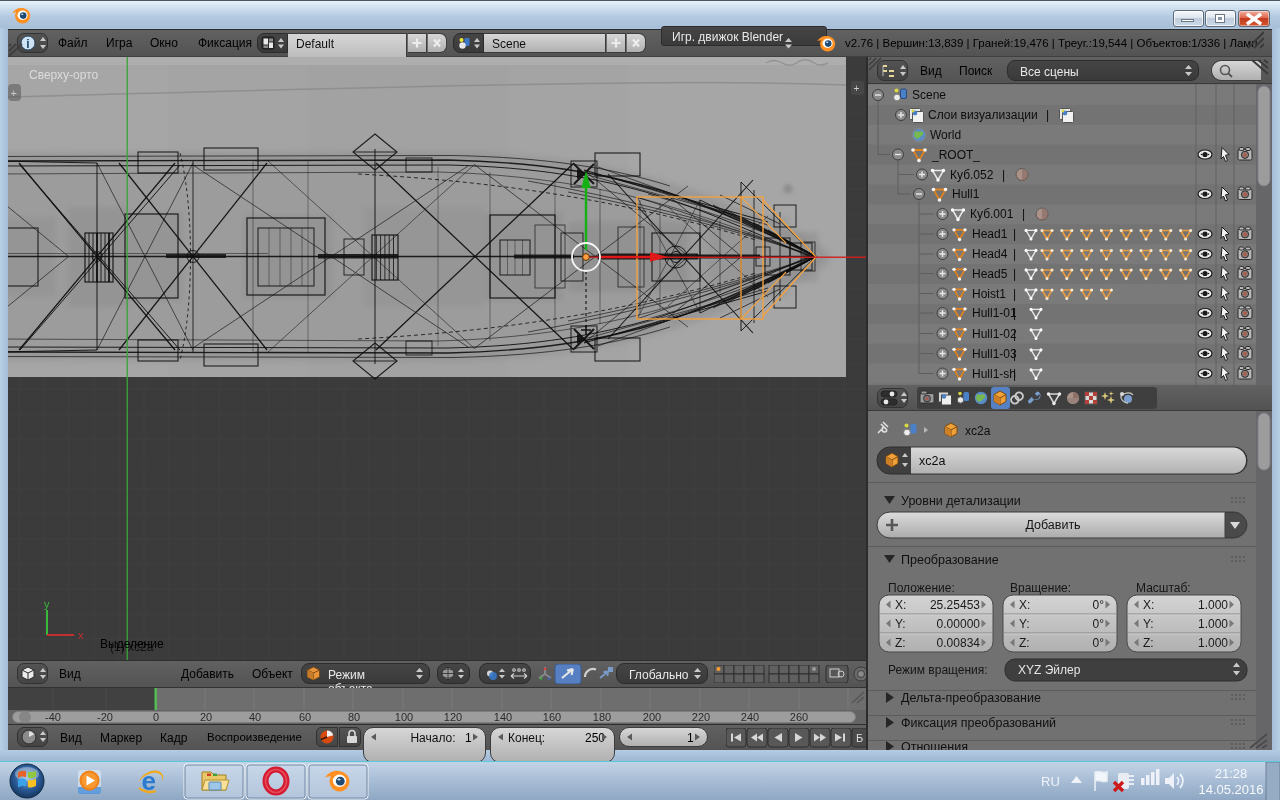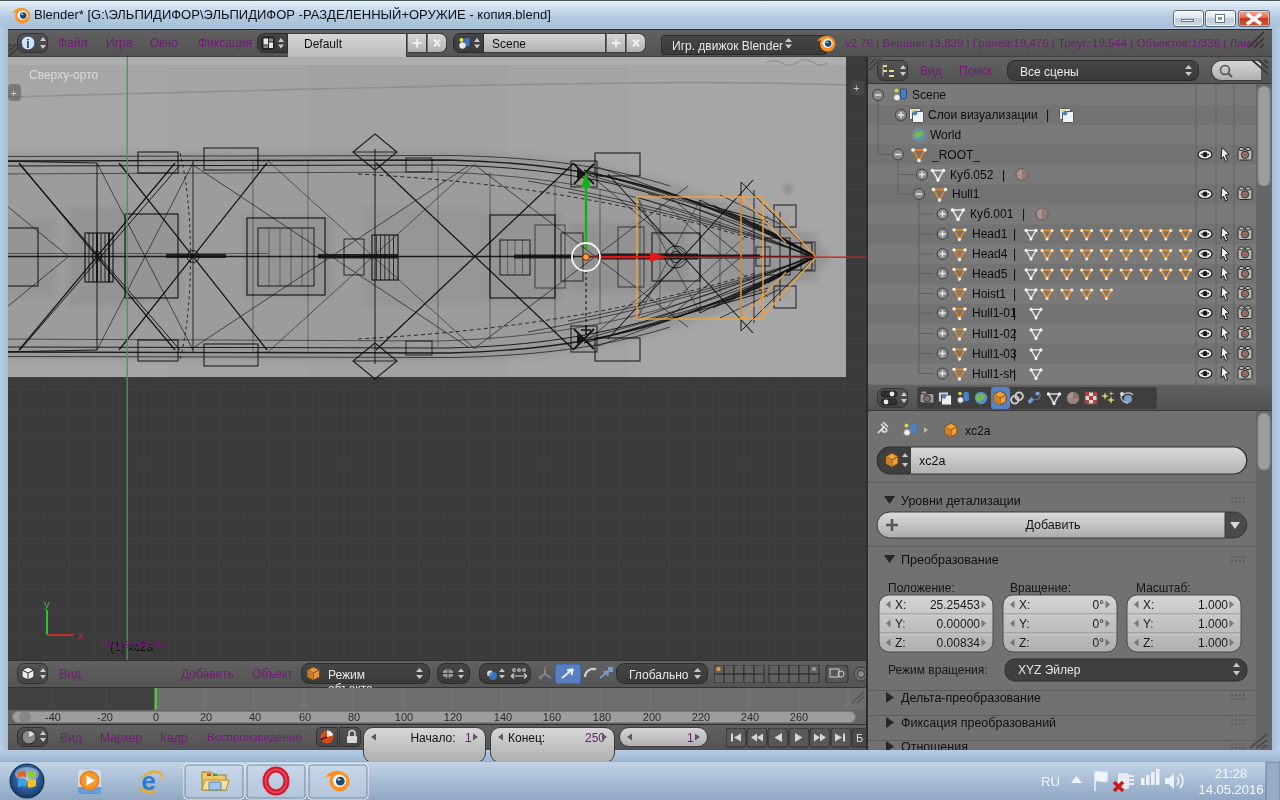--- a/index.html
+++ b/index.html
@@ -5,34 +5,33 @@
 *{box-sizing:border-box;font-family:"Liberation Sans",sans-serif;}
 .abs{position:absolute;}
 #stage{position:relative;width:1280px;height:800px;background:#aec5de;}
 
 #titlebar{left:0;top:0;width:1280px;height:28px;background:linear-gradient(#e8f2fb,#cfe0f0 25%,#b3c9e0 60%,#a7bfd8);border-top:1px solid #49585e;}
 #titletext{left:34px;top:7px;font-size:13px;color:#0c1218;}
 .capbtn{top:10px;height:17px;border-radius:3px;border:1px solid #5c6b7a;background:linear-gradient(#f6f9fc,#dce5ee 45%,#bfcddd 50%,#cbd8e6);box-shadow:inset 0 0 0 1px rgba(255,255,255,.75);}
 #btnclose{background:linear-gradient(#f0b0a0,#e0674d 45%,#c33c1f 50%,#d2552f);box-shadow:inset 0 0 0 1px rgba(255,255,255,.45);}
 
 .bhead{background:linear-gradient(#616161,#535353);}
-.menu{font-size:12px;color:#701a75;}
+.menu{font-size:12px;color:#000000;}
 .lfield{background:linear-gradient(#d6d6d6,#b0b0b0);border:1px solid #3c3c3c;color:#101010;font-size:12px;}
 .dfield{background:linear-gradient(#454545,#3a3a3a);border:1px solid #2c2c2c;color:#e8e8e8;font-size:12px;}
 .ebtn{background:linear-gradient(#535353,#454545);border:1px solid #323232;border-radius:7px;}
 </style></head>
 <body>
 <div id="stage">
 
   <div class="abs" style="left:0;top:28px;width:8px;height:733px;background:linear-gradient(90deg,#b9cfe6,#a5bdd8);"></div>
   <div class="abs" style="left:1272px;top:28px;width:8px;height:733px;background:linear-gradient(90deg,#a5bdd8,#b9cfe6);"></div>
   <div class="abs" style="left:0;top:750px;width:1280px;height:11px;background:linear-gradient(#b4cbe3,#9fb8d3);"></div>
 
   <div id="titlebar" class="abs"></div>
-  <div id="titletext" class="abs">Blender* [G:\ЭЛЬПИДИФОР\ЭЛЬПИДИФОР -РАЗДЕЛЕННЫЙ+ОРУЖИЕ - копия.blend]</div>
   <svg class="abs" style="left:11px;top:5px" width="20" height="20" viewBox="0 0 20 20">
       <path d="M1,8.2 C4,3.8 9,2.2 13,3.6 L10.2,7.4 C6.4,6.4 3.2,7.4 1,8.2 Z" fill="#ff9021"></path>
       <circle cx="11.6" cy="10.8" r="7.6" fill="#ff9021"></circle>
       <ellipse cx="11.6" cy="10.3" rx="5.1" ry="4.7" fill="#ffffff"></ellipse>
       <circle cx="12.2" cy="10.6" r="3.3" fill="#1e4a74"></circle>
       <ellipse cx="11.2" cy="9.2" rx="1.2" ry="0.8" fill="#cfe4f2"></ellipse>
     </svg>
   <div id="btnmin" class="abs capbtn" style="left:1173px;width:31px;"></div>
   <div id="btnmax" class="abs capbtn" style="left:1205px;width:31px;"></div>
   <div id="btnclose" class="abs capbtn" style="left:1238px;width:32px;"></div>
@@ -58,21 +57,21 @@
 
   <div class="abs dfield" style="left:257px;top:33px;width:31px;height:20px;border-radius:7px 0 0 7px;"></div>
   <svg class="abs" style="left:261px;top:36px" width="25" height="14">
       <rect x="1" y="1" width="12" height="12" rx="1.5" fill="#2e2e2e" stroke="#191919"></rect>
       <rect x="2.5" y="2.5" width="4.5" height="6" fill="#e8e8e8"></rect>
       <rect x="8" y="2.5" width="4" height="3" fill="#8a8a8a"></rect>
       <rect x="8" y="6.5" width="4" height="5.5" fill="#e8e8e8"></rect>
       <rect x="2.5" y="9.5" width="4.5" height="2.5" fill="#8a8a8a"></rect>
       <path d="M17,6 L20,2 L23,6 Z M17,8.5 L23,8.5 L20,12.5 Z" fill="#c9c9c9"></path>
     </svg>
-  <div class="abs lfield" style="left:288px;top:33px;width:119px;height:36px;border-left:none;padding:3px 0 0 16px;">Default</div>
+  <div class="abs lfield" style="left:288px;top:33px;width:119px;height:36px;border-left:none;padding:3px 0 0 8px;">Default</div>
   <div class="abs lfield" style="left:407px;top:33px;width:20px;height:20px;border-left:1px solid #6b6b6b;"></div>
   <div class="abs lfield" style="left:427px;top:33px;width:20px;height:20px;border-left:1px solid #6b6b6b;border-radius:0 7px 7px 0;"></div>
   <svg class="abs" style="left:407px;top:33px" width="40" height="20">
       <path d="M10,5.5 V14.5 M5.5,10 H14.5" stroke="#ededed" stroke-width="2.2"></path>
       <path d="M27,6.5 L33,13.5 M33,6.5 L27,13.5" stroke="#ededed" stroke-width="2.2"></path>
     </svg>
 
   <div class="abs dfield" style="left:453px;top:33px;width:31px;height:20px;border-radius:7px 0 0 7px;"></div>
   <svg class="abs" style="left:457px;top:36px" width="25" height="14">
       <circle cx="4.5" cy="4" r="2" fill="#efe737"></circle>
@@ -81,21 +80,21 @@
       <path d="M17,6 L20,2 L23,6 Z M17,8.5 L23,8.5 L20,12.5 Z" fill="#c9c9c9"></path>
     </svg>
   <div class="abs lfield" style="left:484px;top:33px;width:122px;height:20px;border-left:none;padding:3px 0 0 8px;">Scene</div>
   <div class="abs lfield" style="left:606px;top:33px;width:20px;height:20px;border-left:1px solid #6b6b6b;"></div>
   <div class="abs lfield" style="left:626px;top:33px;width:20px;height:20px;border-left:1px solid #6b6b6b;border-radius:0 7px 7px 0;"></div>
   <svg class="abs" style="left:606px;top:33px" width="40" height="20">
       <path d="M10,5.5 V14.5 M5.5,10 H14.5" stroke="#ededed" stroke-width="2.2"></path>
       <path d="M27,6.5 L33,13.5 M33,6.5 L27,13.5" stroke="#ededed" stroke-width="2.2"></path>
     </svg>
 
-  <div class="abs dfield" style="left:661px;top:35px;width:166px;height:20px;border-radius:3px;padding:3px 0 0 10px;">Игр. движок Blender</div>
+  <div class="abs dfield" style="left:661px;top:26px;width:166px;height:20px;border-radius:3px;padding:3px 0 0 10px;">Игр. движок Blender</div>
   <svg class="abs" style="left:782px;top:36px" width="14" height="14">
       <path d="M3,6 L6.5,2 L10,6 Z M3,8.5 L10,8.5 L6.5,12.5 Z" fill="#c9c9c9"></path>
     </svg>
   <svg class="abs" style="left:816px;top:33px" width="20" height="20" viewBox="0 0 20 20">
       <path d="M1,8.2 C4,3.8 9,2.2 13,3.6 L10.2,7.4 C6.4,6.4 3.2,7.4 1,8.2 Z" fill="#ff9021"></path>
       <circle cx="11.6" cy="10.8" r="7.6" fill="#ff9021"></circle>
       <ellipse cx="11.6" cy="10.3" rx="5.1" ry="4.7" fill="#ffffff"></ellipse>
       <circle cx="12.2" cy="10.6" r="3.3" fill="#1e4a74"></circle>
       <ellipse cx="11.2" cy="9.2" rx="1.2" ry="0.8" fill="#cfe4f2"></ellipse>
     </svg>

